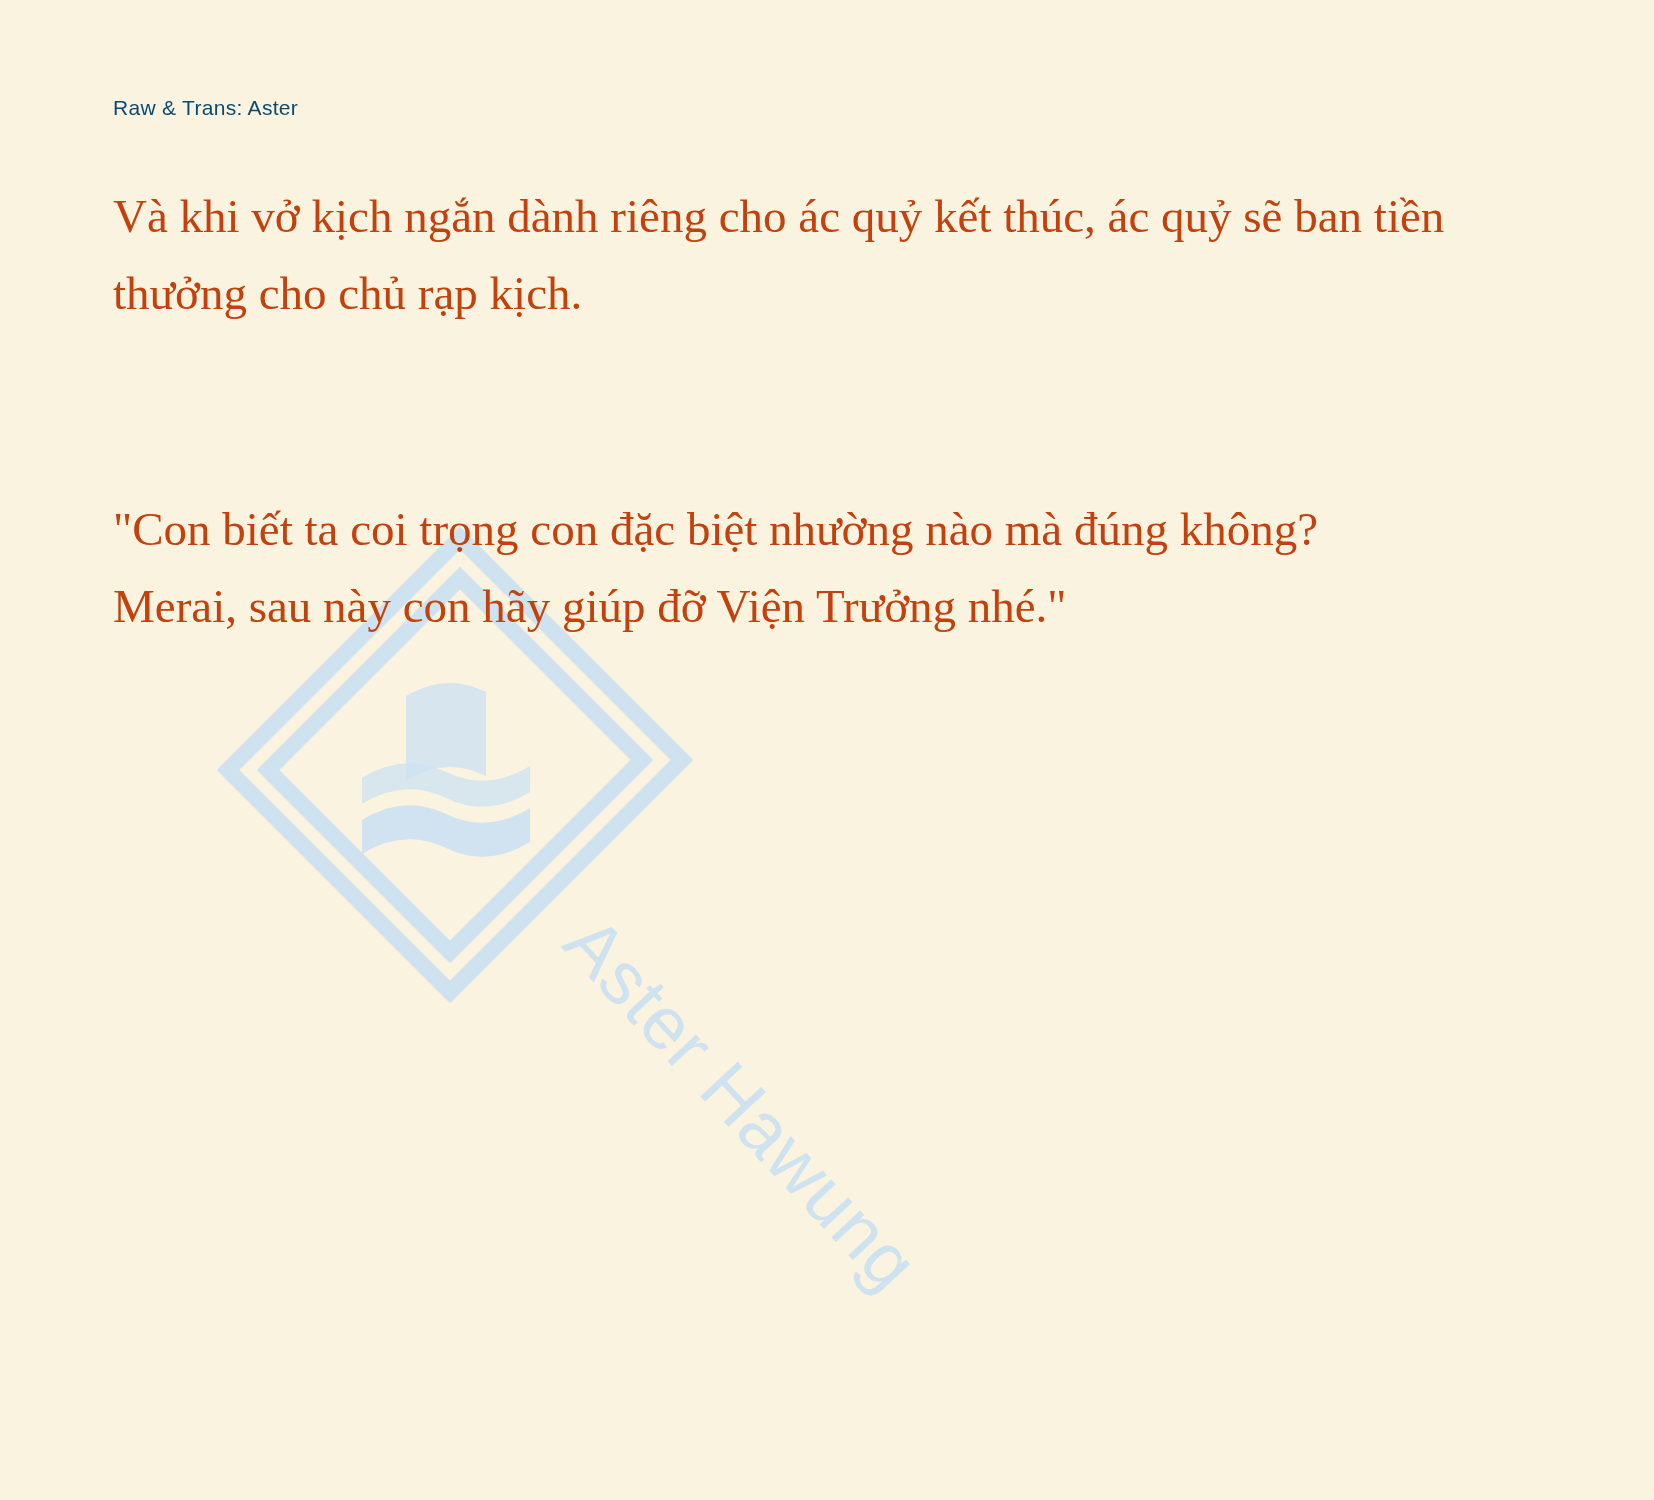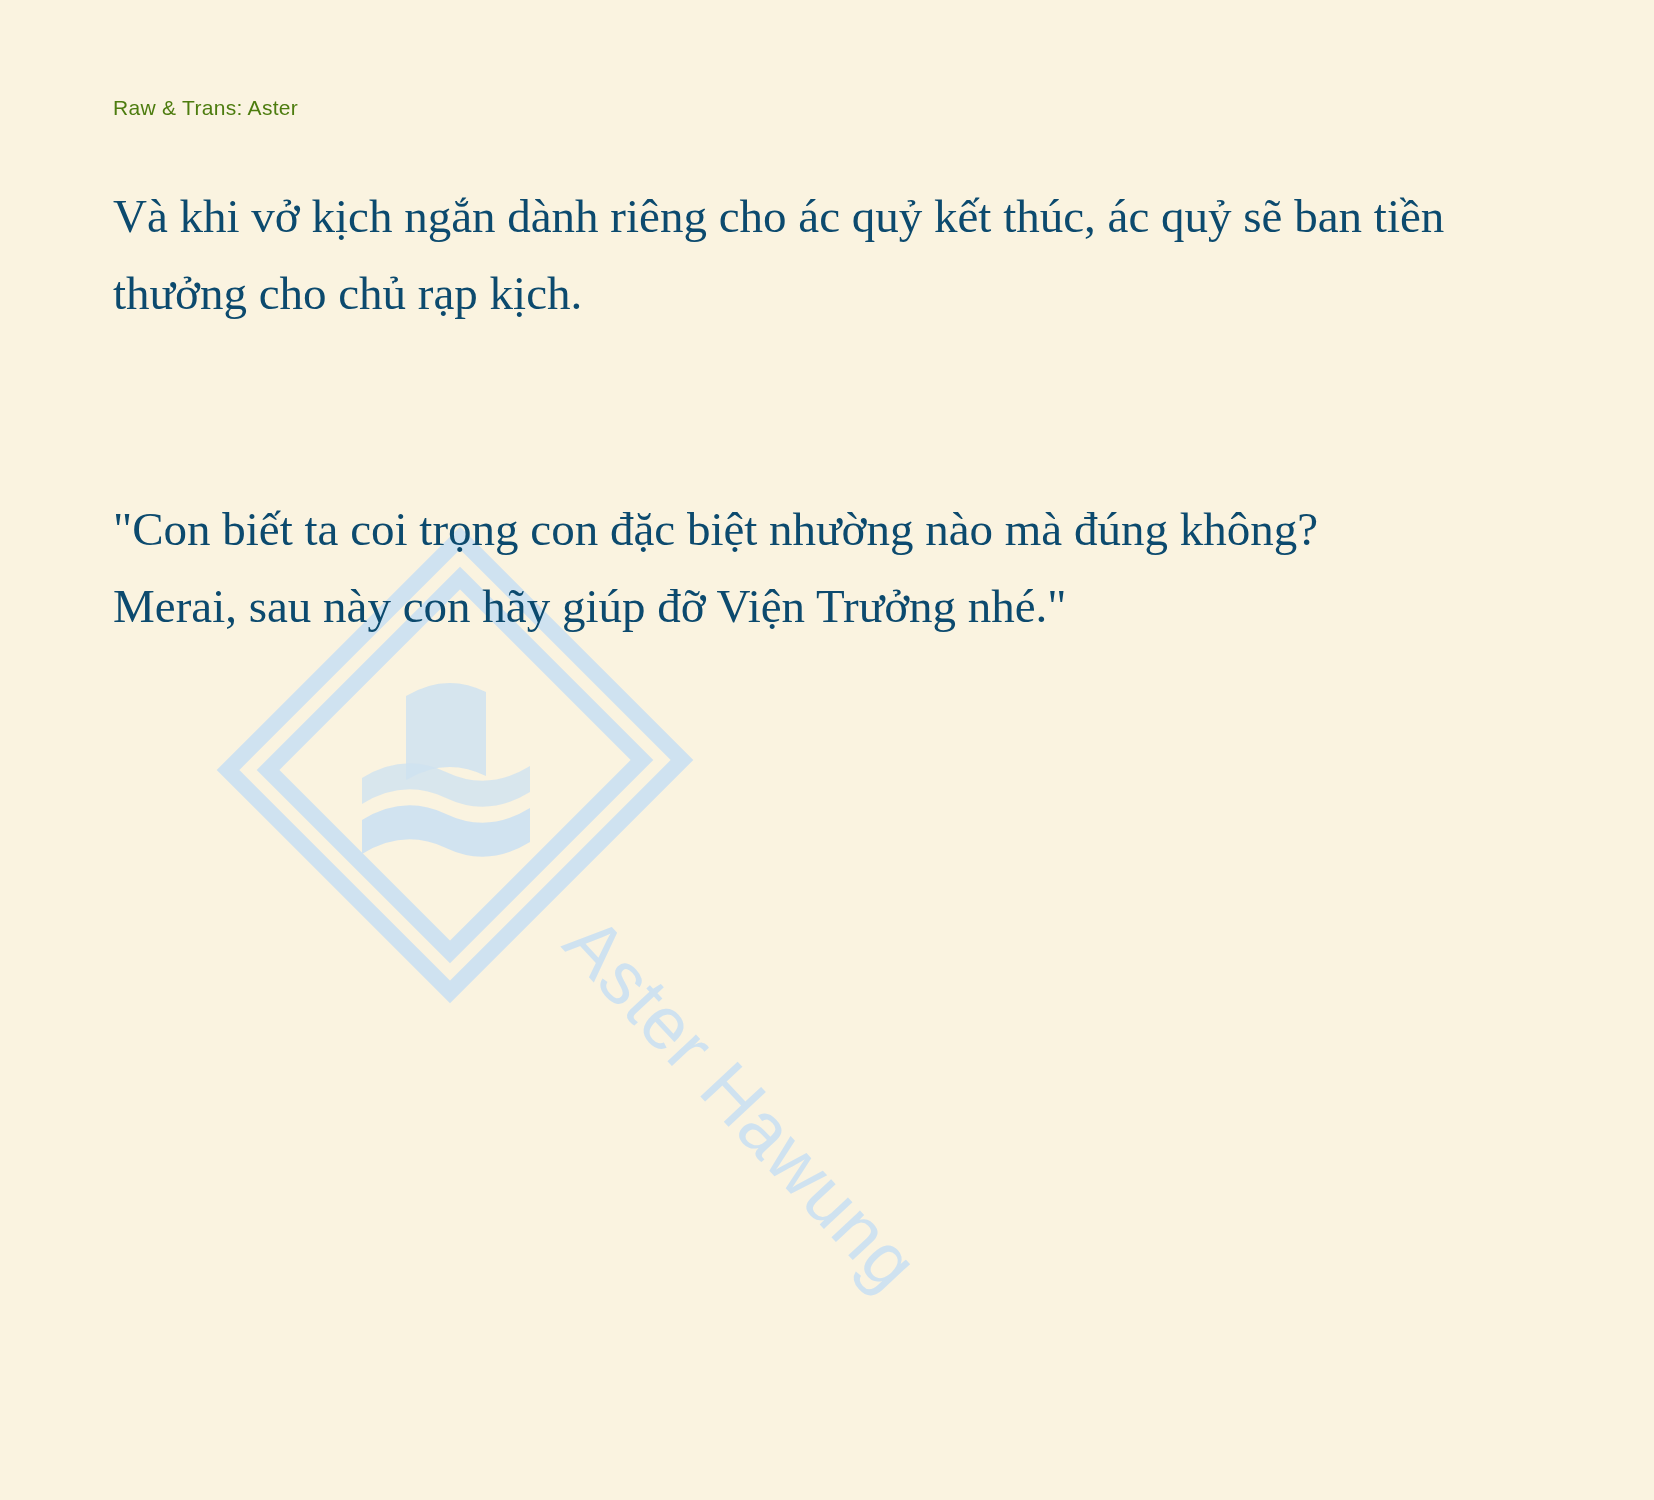--- a/index.html
+++ b/index.html
@@ -53,38 +53,38 @@
     white-space: nowrap;
   }
 
   
   .credit {
     position: absolute;
     left: 113px;
     top: 96px;
     font-family: "Liberation Sans", sans-serif;
     font-size: 21px;
-    color: #4d7c0f;
+    color: #0c4a6e;
     letter-spacing: .3px;
     z-index: 3;
   }
 
   
   .content {
     position: absolute;
     left: 113px;
     top: 178px;
     width: 1360px;
     z-index: 2;
   }
   .para {
     font-family: "Liberation Serif", serif;
     font-size: 47px;
     line-height: 1.63;
-    color: #0c4a6e;
+    color: #c2410c;
     margin: 0;
     width: 1340px;
     white-space: pre-wrap;
   }
   .gap-1 { height: 160px; }
   .gap-2 { height: 160px; }
 </style>
 </head>
 <body>
 

